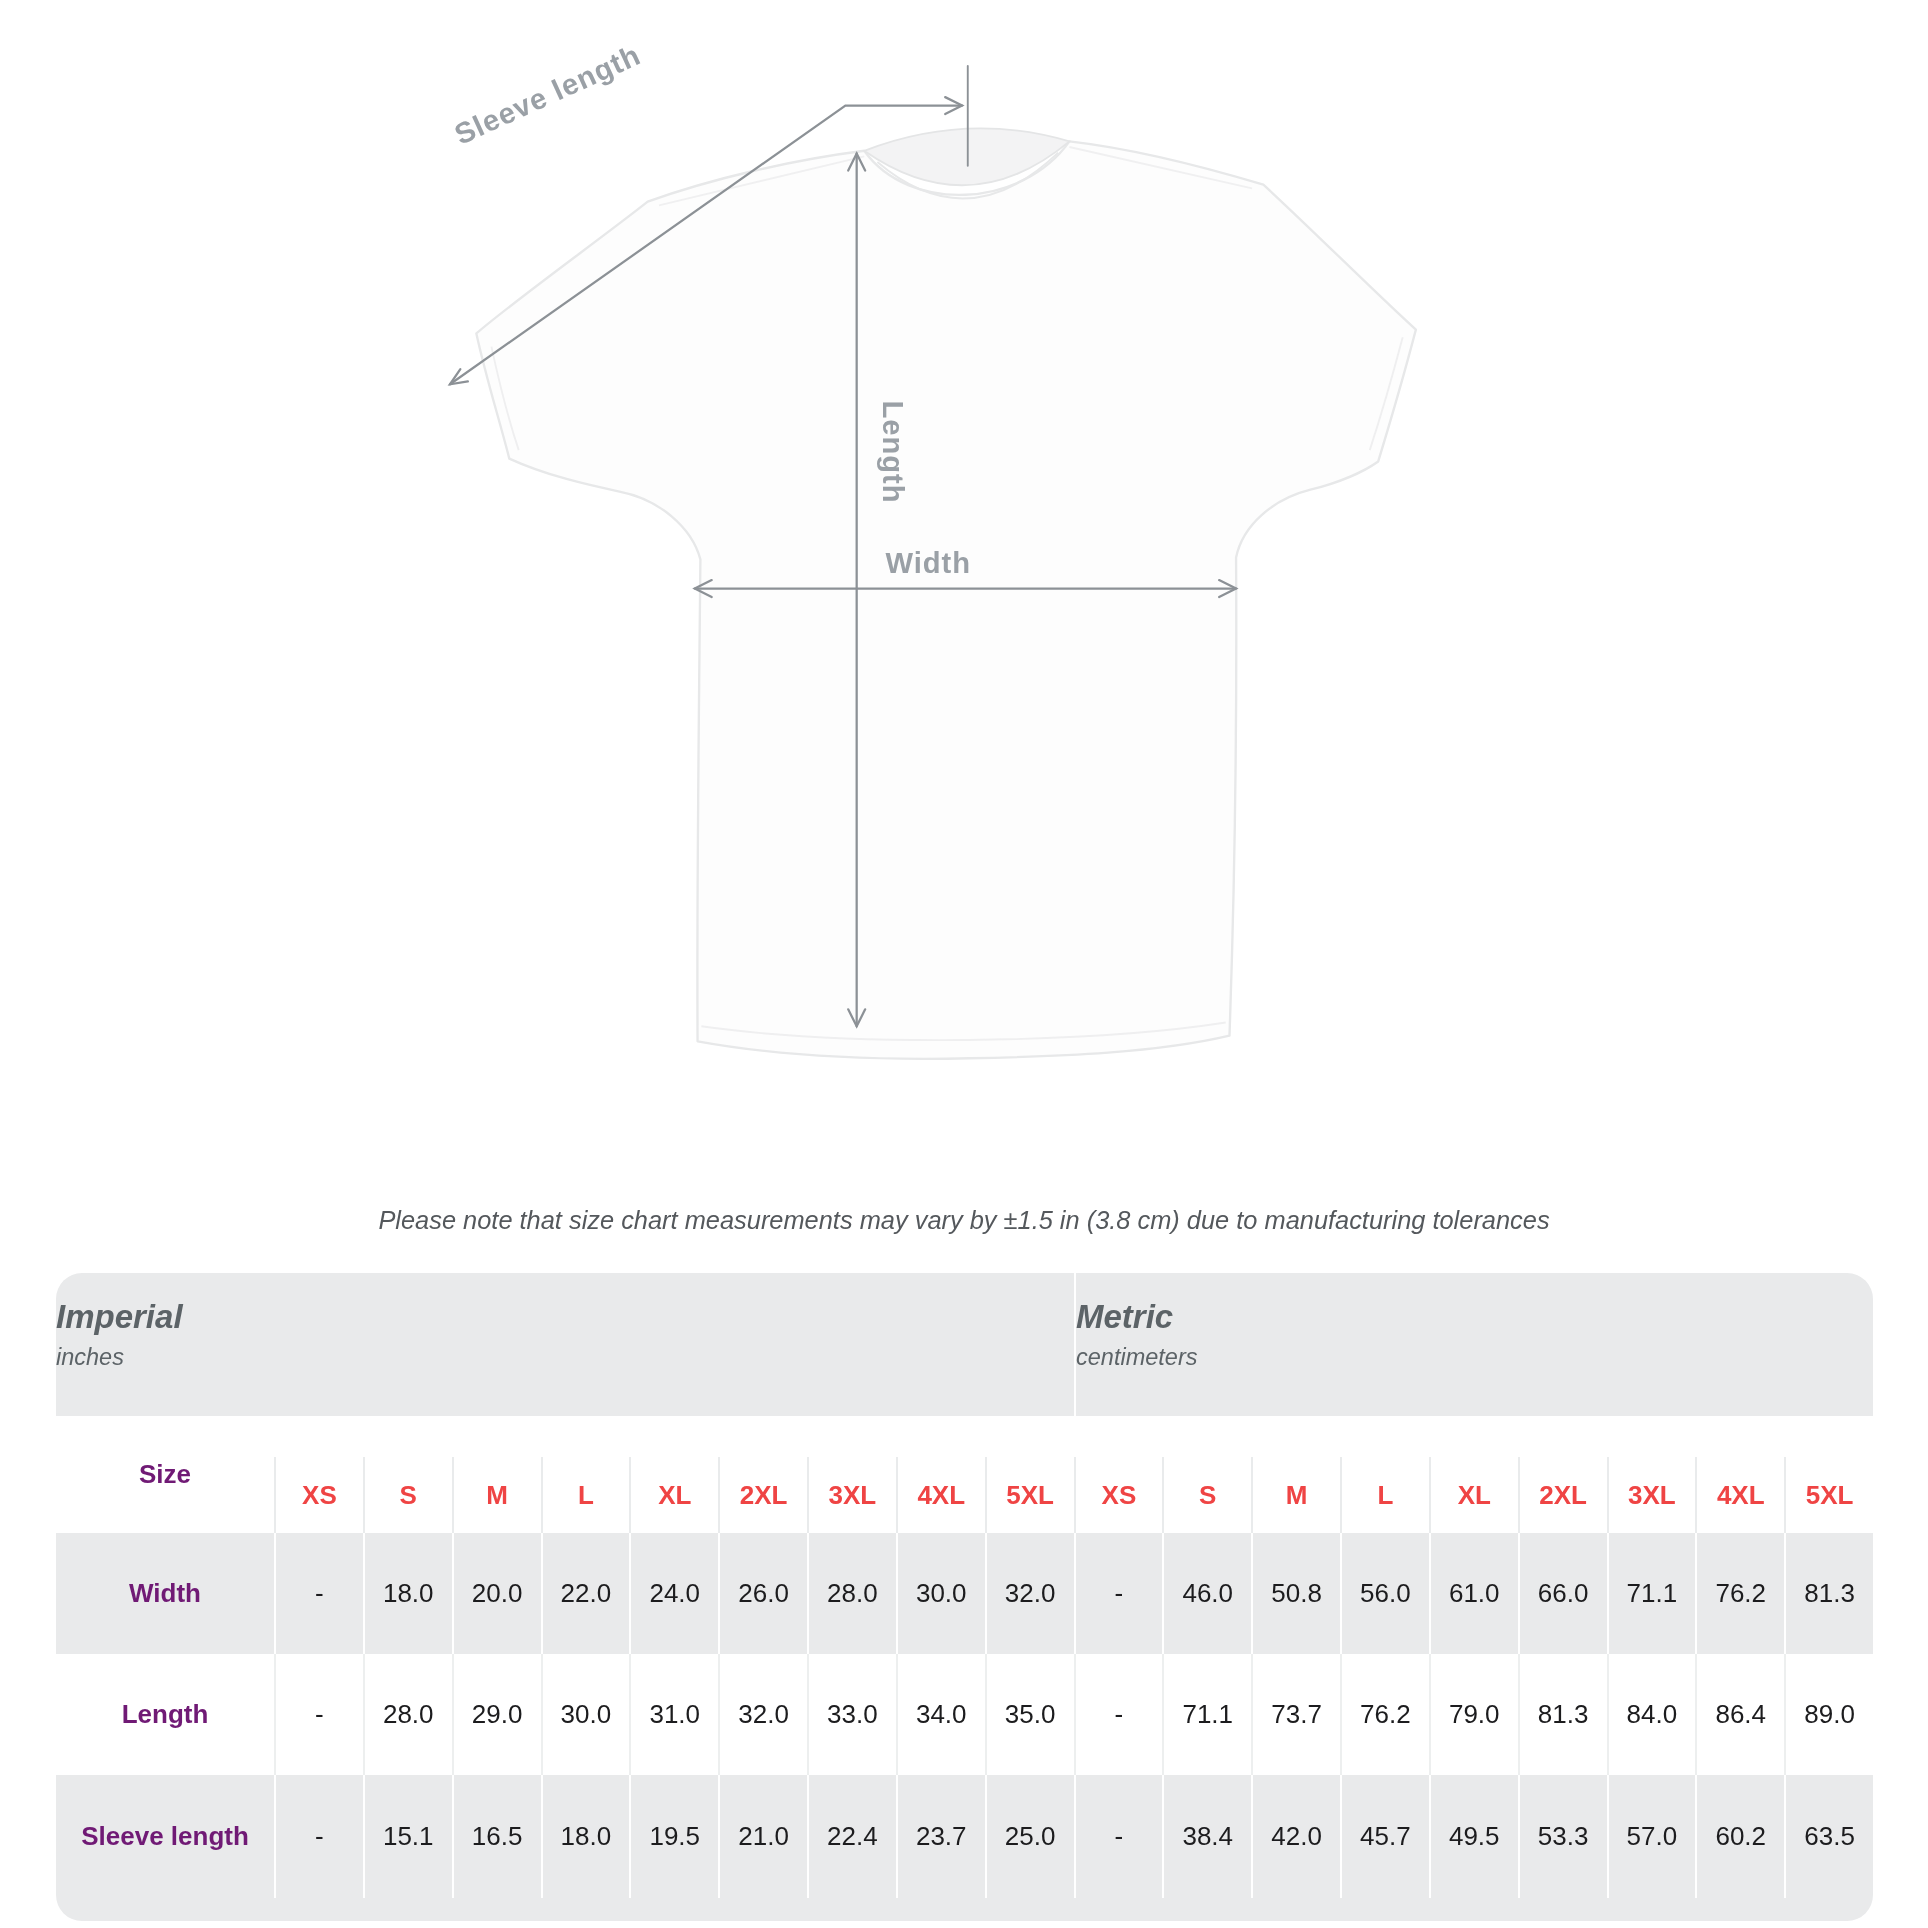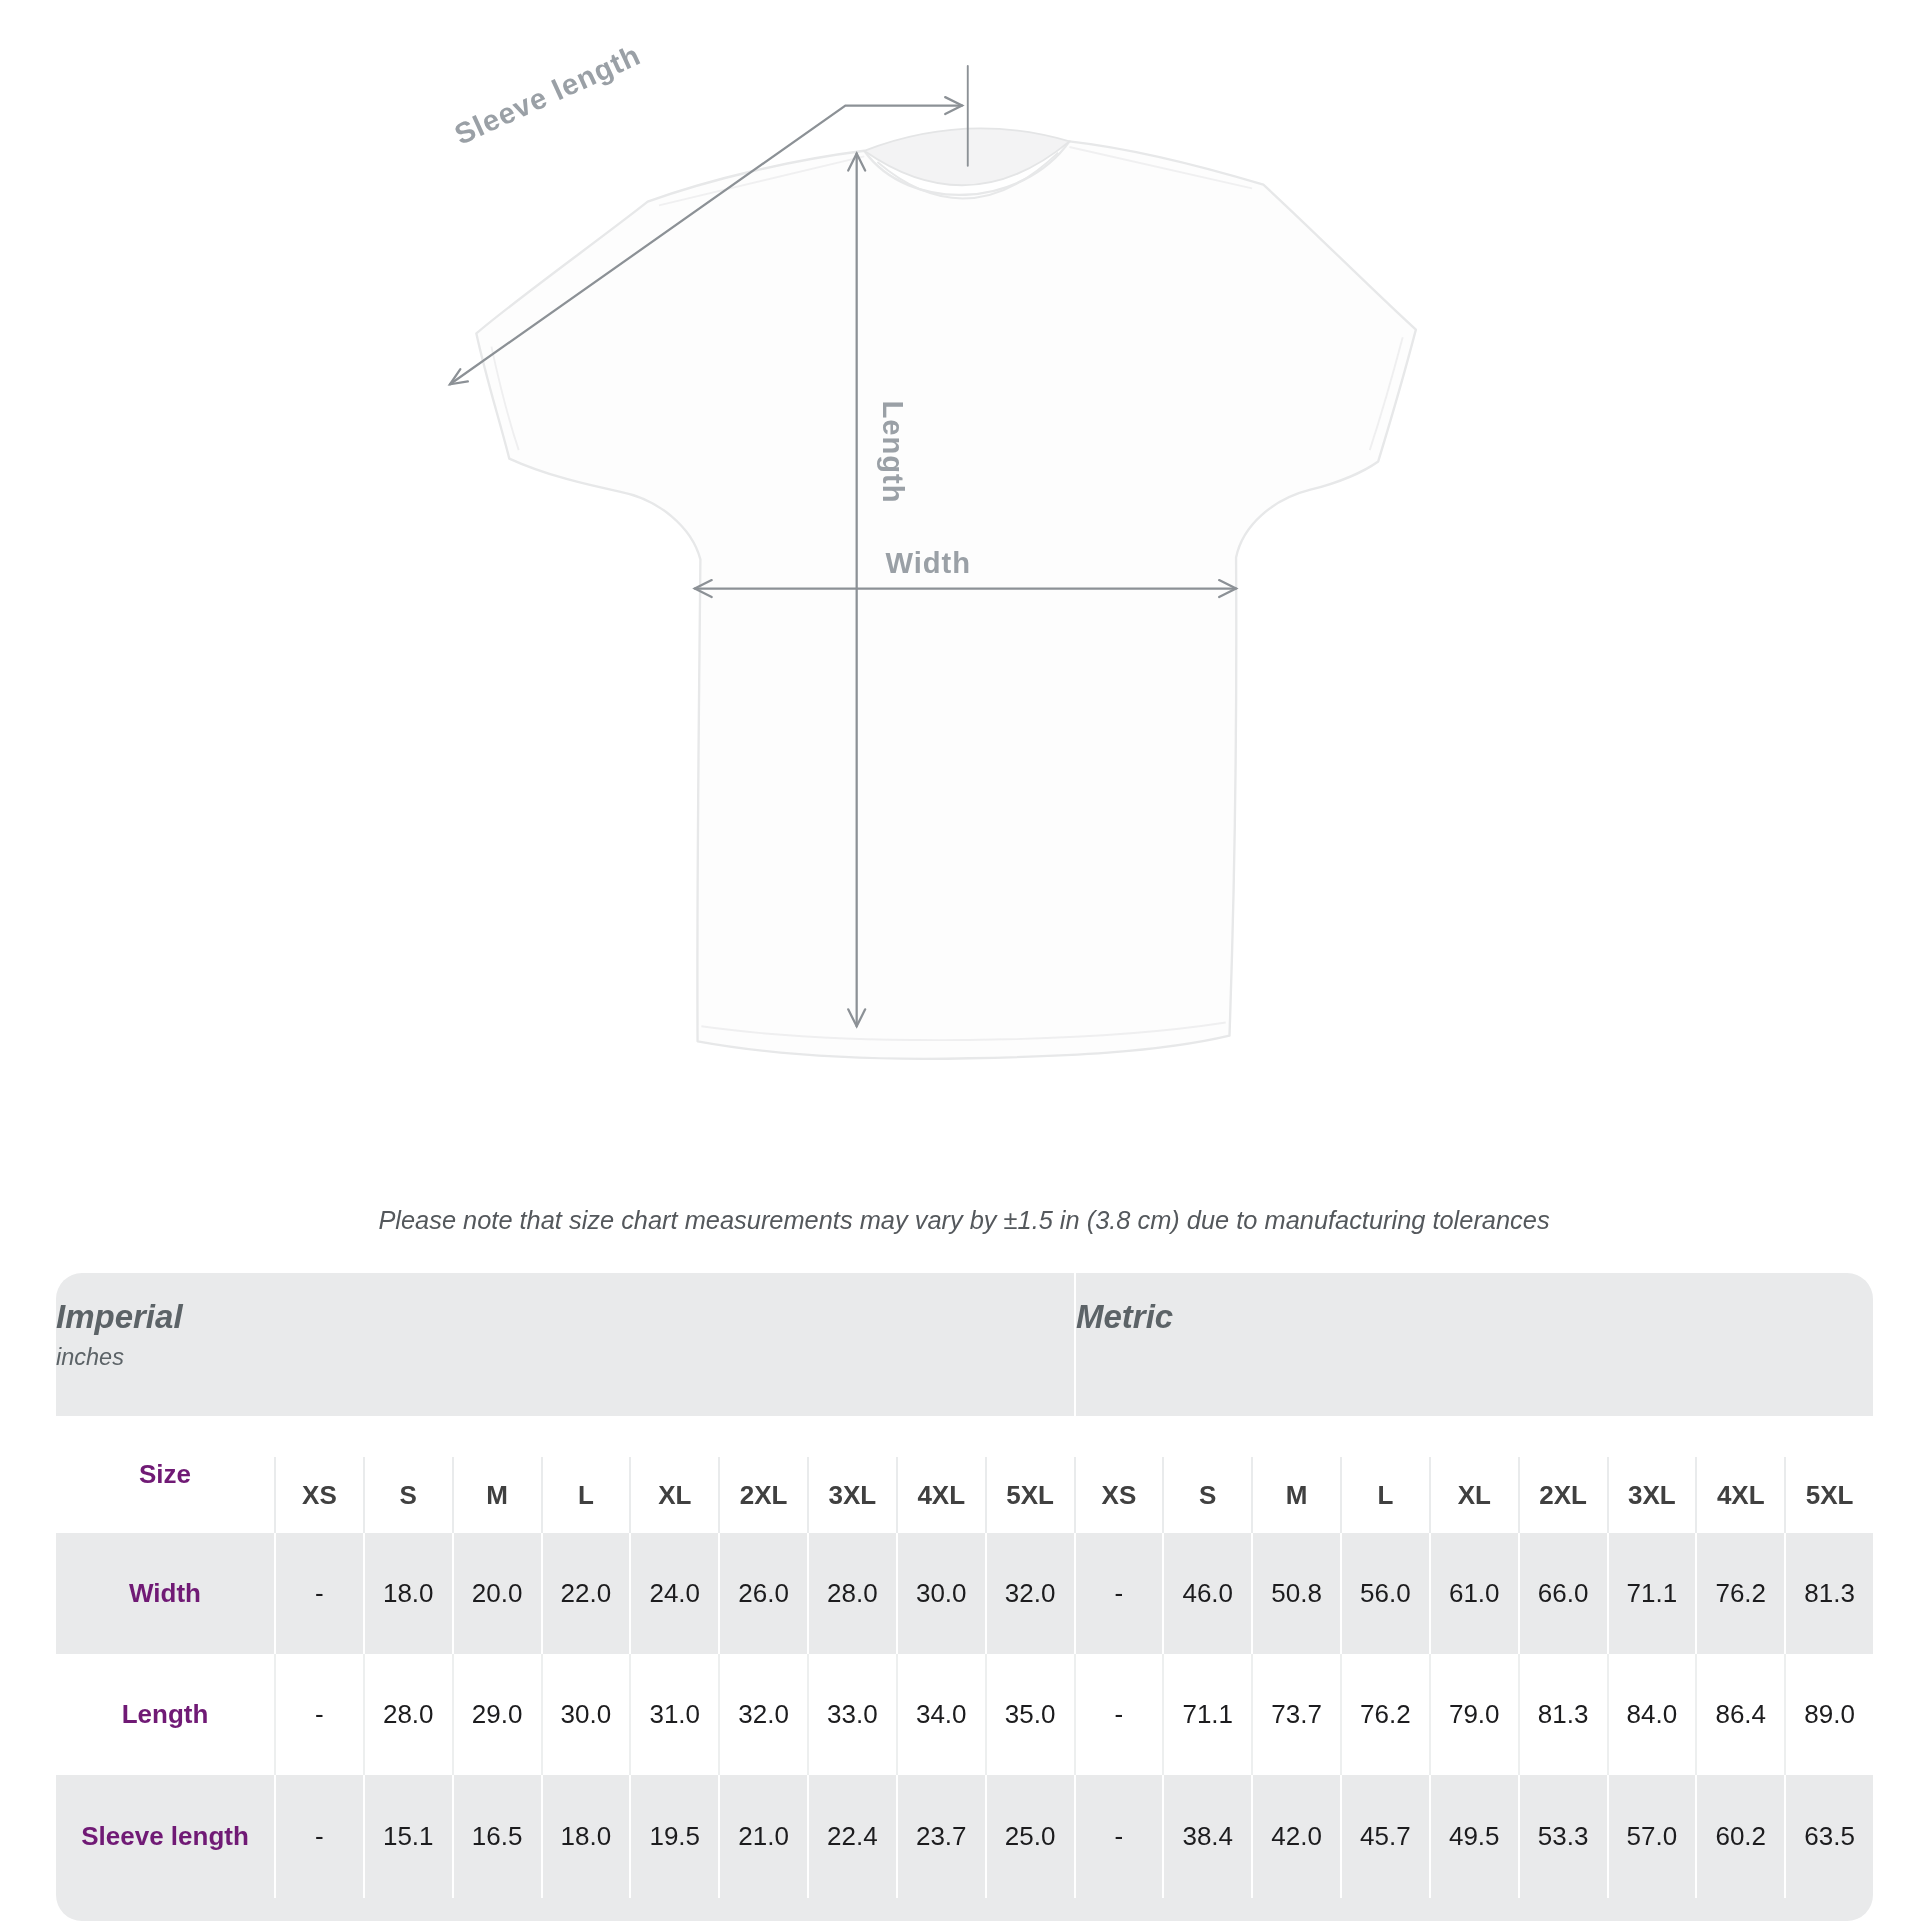--- a/index.html
+++ b/index.html
@@ -24,21 +24,21 @@
   .band-sec{background:#e9eaeb;text-align:left;box-sizing:border-box;padding-top:24.5px;}
   .band-imperial{width:1018px;}
   .band-metric{flex:1;border-left:2.8px solid #ffffff;}
   .band-title{font-size:33px;font-weight:700;font-style:italic;color:#5c6367;}
   .band-sub{font-size:23.5px;font-style:italic;color:#5c6367;margin-top:8.5px;}
 
   .trow{display:grid;grid-template-columns:218px repeat(18,1fr);align-items:center;box-sizing:border-box;}
   .rlabel{font-size:26px;font-weight:700;color:#701a75;text-align:center;}
   .cell{font-size:26px;color:#1c1c1e;text-align:center;align-self:stretch;
     display:flex;align-items:center;justify-content:center;box-sizing:border-box;}
-  .hcell{font-weight:700;color:#404040;margin-top:41px;}
+  .hcell{font-weight:700;color:#ef4444;margin-top:41px;}
 
   .r-sizes{height:117px;background:#ffffff;}
   .r-sizes .cell{border-left:2.8px solid #e9ebec;}
   .r-gray{background:#e9eaeb;}
   .r-gray .cell{border-left:2.8px solid #ffffff;}
   .r-white{background:#ffffff;}
   .r-white .cell{border-left:2.8px solid #edefef;}
   .r-width{height:121px;}
   .r-length{height:121px;}
   .r-sleeve{height:147px;padding-bottom:24.5px;}
@@ -109,20 +109,21 @@
 
   <div class="size-table">
 
     <div class="band">
       <div class="band-sec band-imperial">
         <div class="band-title">Imperial</div>
         <div class="band-sub">inches</div>
       </div>
       <div class="band-sec band-metric">
         <div class="band-title">Metric</div>
+        <div class="band-sub">centimeters</div>
       </div>
     </div>
 
     <div class="trow r-sizes">
       <div class="rlabel">Size</div>
     <div class="cell hcell">XS</div>
         <div class="cell hcell">S</div>
         <div class="cell hcell">M</div>
         <div class="cell hcell">L</div>
         <div class="cell hcell">XL</div>

